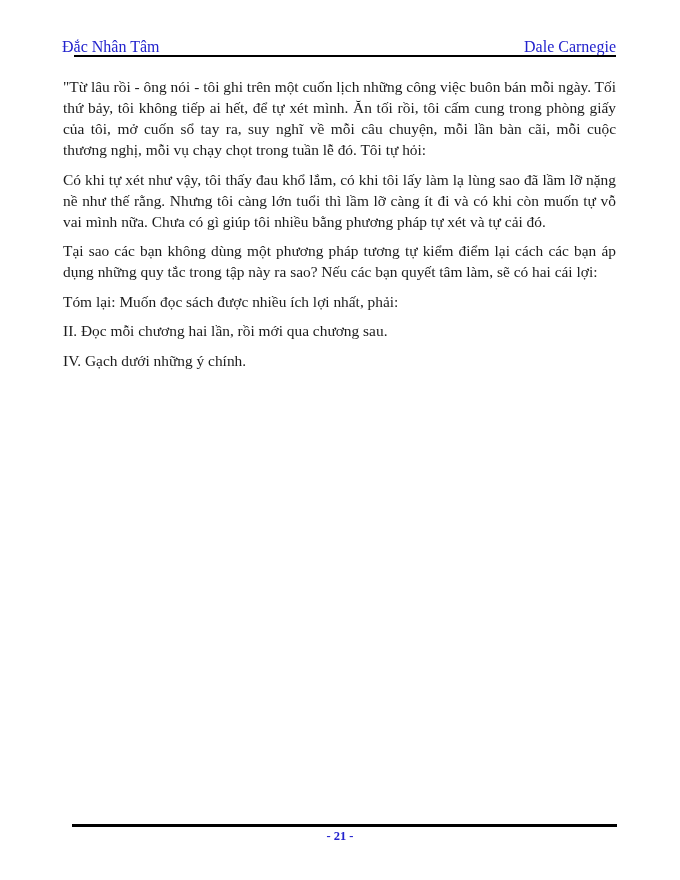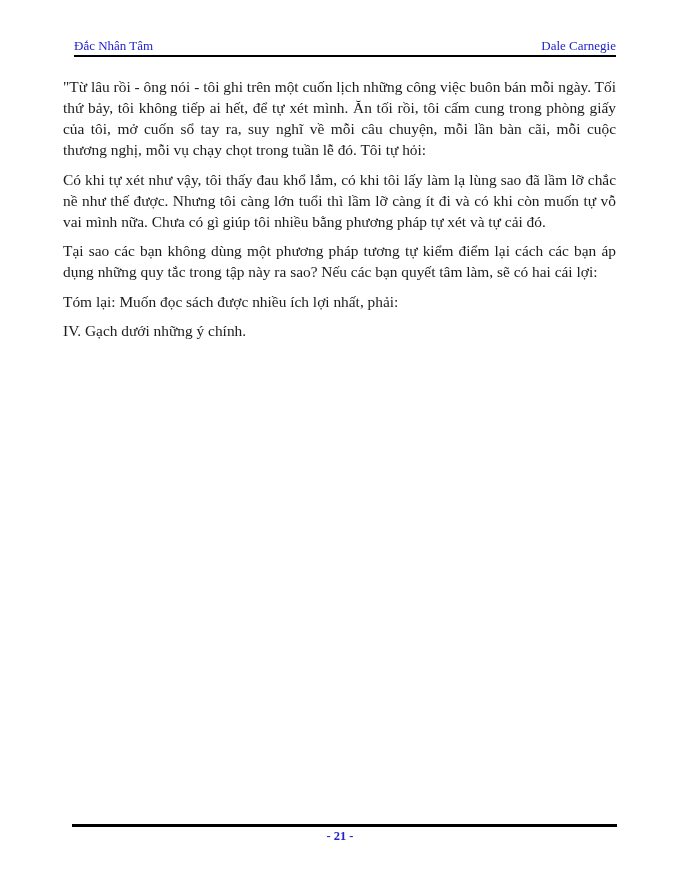--- a/index.html
+++ b/index.html
@@ -11,26 +11,26 @@
     position: relative;
     width: 680px;
     height: 880px;
     background: #ffffff;
     font-family: "Liberation Serif", "DejaVu Serif", serif;
     overflow: hidden;
   }
   .header {
     position: absolute;
     top: 38px;
-    left: 74px;
+    left: 62px;
     right: 64px;
     display: flex;
     justify-content: space-between;
     align-items: baseline;
-    font-size: 13px;
+    font-size: 16px;
     color: #2222cd;
   }
   .header-rule {
     position: absolute;
     top: 55px;
     left: 74px;
     right: 64px;
     height: 2px;
     background: #000000;
   }
@@ -76,23 +76,24 @@
 
   <div class="header">
     <span>Đắc Nhân Tâm</span>
     <span>Dale Carnegie</span>
   </div>
 
   <div class="header-rule"></div>
 
   <div class="body-text">
       <p>"Từ lâu rồi - ông nói - tôi ghi trên một cuốn lịch những công việc buôn bán mỗi ngày. Tối thứ bảy, tôi không tiếp ai hết, để tự xét mình. Ăn tối rồi, tôi cấm cung trong phòng giấy của tôi, mở cuốn sổ tay ra, suy nghĩ về mỗi câu chuyện, mỗi lần bàn cãi, mỗi cuộc thương nghị, mỗi vụ chạy chọt trong tuần lễ đó. Tôi tự hỏi:</p>
-      <p>Có khi tự xét như vậy, tôi thấy đau khổ lắm, có khi tôi lấy làm lạ lùng sao đã lầm lỡ chắc nề như thế được. Nhưng tôi càng lớn tuổi thì lầm lỡ càng ít đi và có khi còn muốn tự vỗ vai mình nữa. Chưa có gì giúp tôi nhiều bằng phương pháp tự xét và tự cải đó.</p>
+      <p>Có khi tự xét như vậy, tôi thấy đau khổ lắm, có khi tôi lấy làm lạ lùng sao đã lầm lỡ nặng nề như thế rằng. Nhưng tôi càng lớn tuổi thì lầm lỡ càng ít đi và có khi còn muốn tự vỗ vai mình nữa. Chưa có gì giúp tôi nhiều bằng phương pháp tự xét và tự cải đó.</p>
       <p>Tại sao các bạn không dùng một phương pháp tương tự kiểm điểm lại cách các bạn áp dụng những quy tắc trong tập này ra sao? Nếu các bạn quyết tâm làm, sẽ có hai cái lợi:</p>
       <p>Tóm lại: Muốn đọc sách được nhiều ích lợi nhất, phải:</p>
+      <p>II. Đọc mỗi chương hai lần, rồi mới qua chương sau.</p>
       <p>IV. Gạch dưới những ý chính.</p>
     </div>
 
   <div class="footer-rule"></div>
 
   <div class="footer">
     <span>- 21 -</span>
   </div>
 
 </div>

